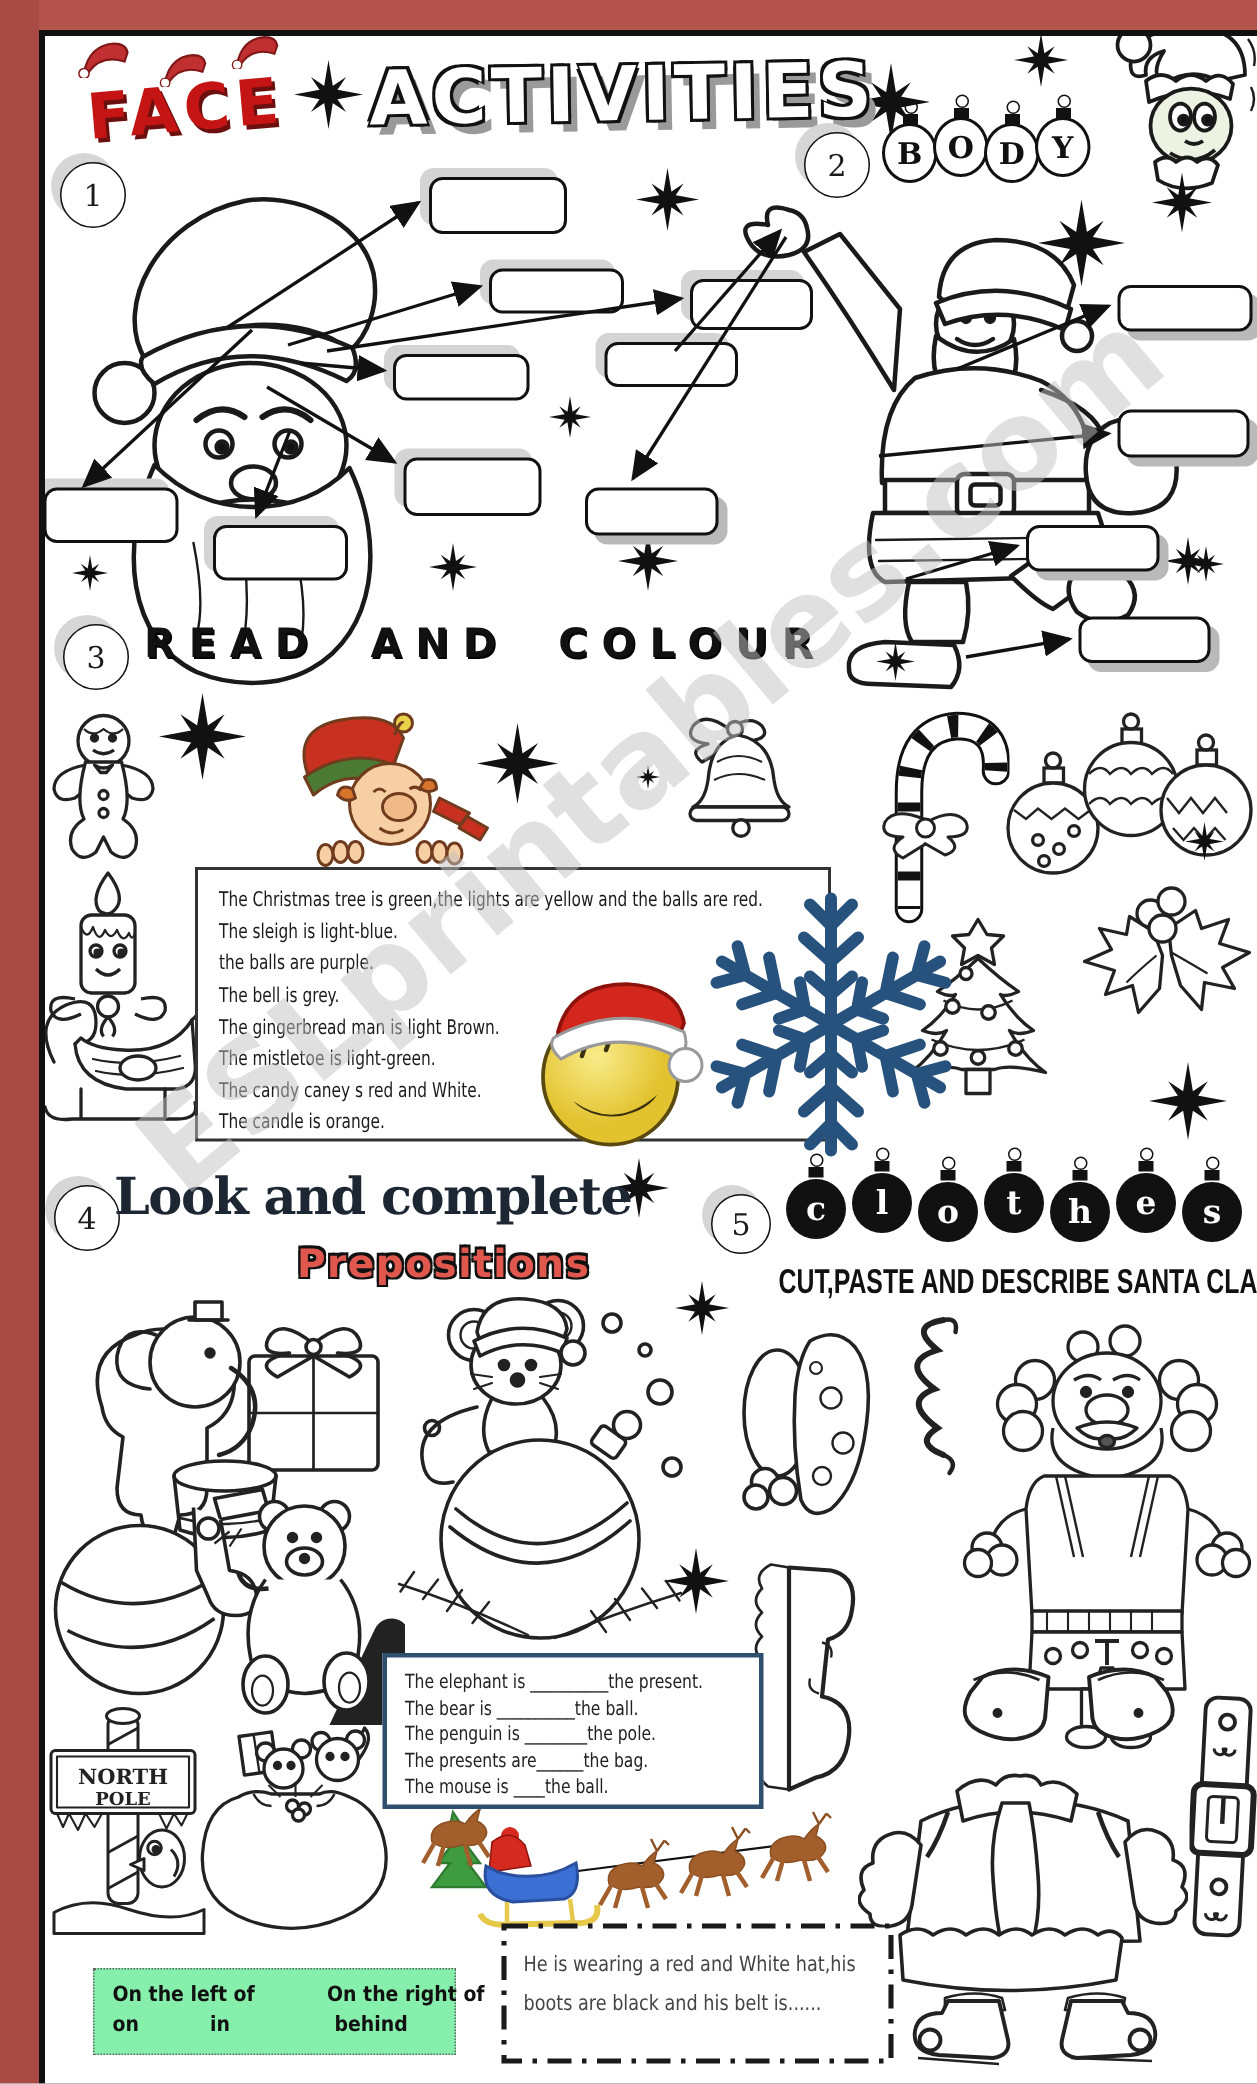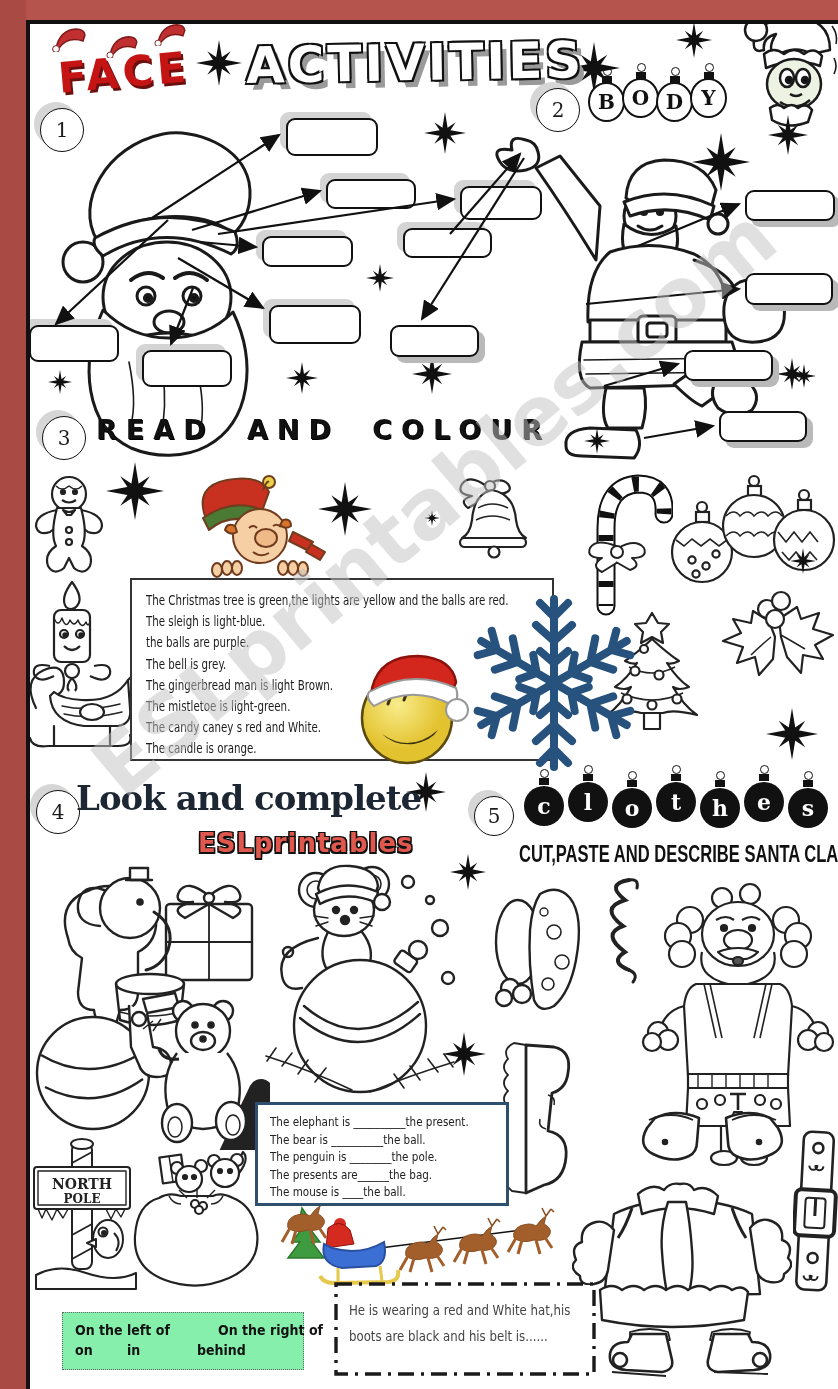--- a/index.html
+++ b/index.html
@@ -100,21 +100,21 @@
   <div class="abs numc" style="left:474px;top:796px;width:38px;height:38px">5</div>
 
   <div class="abs born" style="left:588px;top:82px">B</div>
   <div class="abs born" style="left:622px;top:78px">O</div>
   <div class="abs born" style="left:656px;top:82px">D</div>
   <div class="abs born" style="left:690px;top:78px">Y</div>
 
   <div id="t-read" class="abs">READ AND COLOUR</div>
 
   <div id="t-look" class="abs">Look and complete</div>
-  <div id="t-prep" class="abs">ESLprintables</div>
+  <div id="t-prep" class="abs">Prepositions</div>
 
   <div class="abs corn" style="left:524px;top:786px">c</div>
   <div class="abs corn" style="left:568px;top:782px">l</div>
   <div class="abs corn" style="left:612px;top:788px">o</div>
   <div class="abs corn" style="left:656px;top:782px">t</div>
   <div class="abs corn" style="left:700px;top:788px">h</div>
   <div class="abs corn" style="left:744px;top:782px">e</div>
   <div class="abs corn" style="left:788px;top:788px">s</div>
   <div id="t-cut" class="abs">CUT,PASTE AND DESCRIBE SANTA CLAUS</div>
 
@@ -665,21 +665,21 @@
       <div class="fline">The  mouse is ____the ball.</div>
     </div>
   </div>
 
   <div id="bank-box" class="abs">
     <div style="padding:9px 0 0 12px">
       <div style="display:flex;gap:38px">
         <span class="bank">On the left of</span>
         <span class="bank">On the right of</span>
       </div>
-      <div style="display:flex;gap:4px;margin-top:4px">
+      <div style="display:flex;gap:17px;margin-top:4px">
         <span class="bank">on</span>
         <span class="bank" style="margin-left:28px">in</span>
         <span class="bank" style="margin-left:52px">behind</span>
       </div>
     </div>
   </div>
 
   <div id="desc-box" class="abs">
     <svg id="desc-border" width="266" height="98" viewBox="0 0 266 98">
       <rect x="4" y="4" width="258" height="90" fill="none" stroke="#1a1a1a" stroke-width="3.4" stroke-dasharray="16 7 3 7"></rect>

